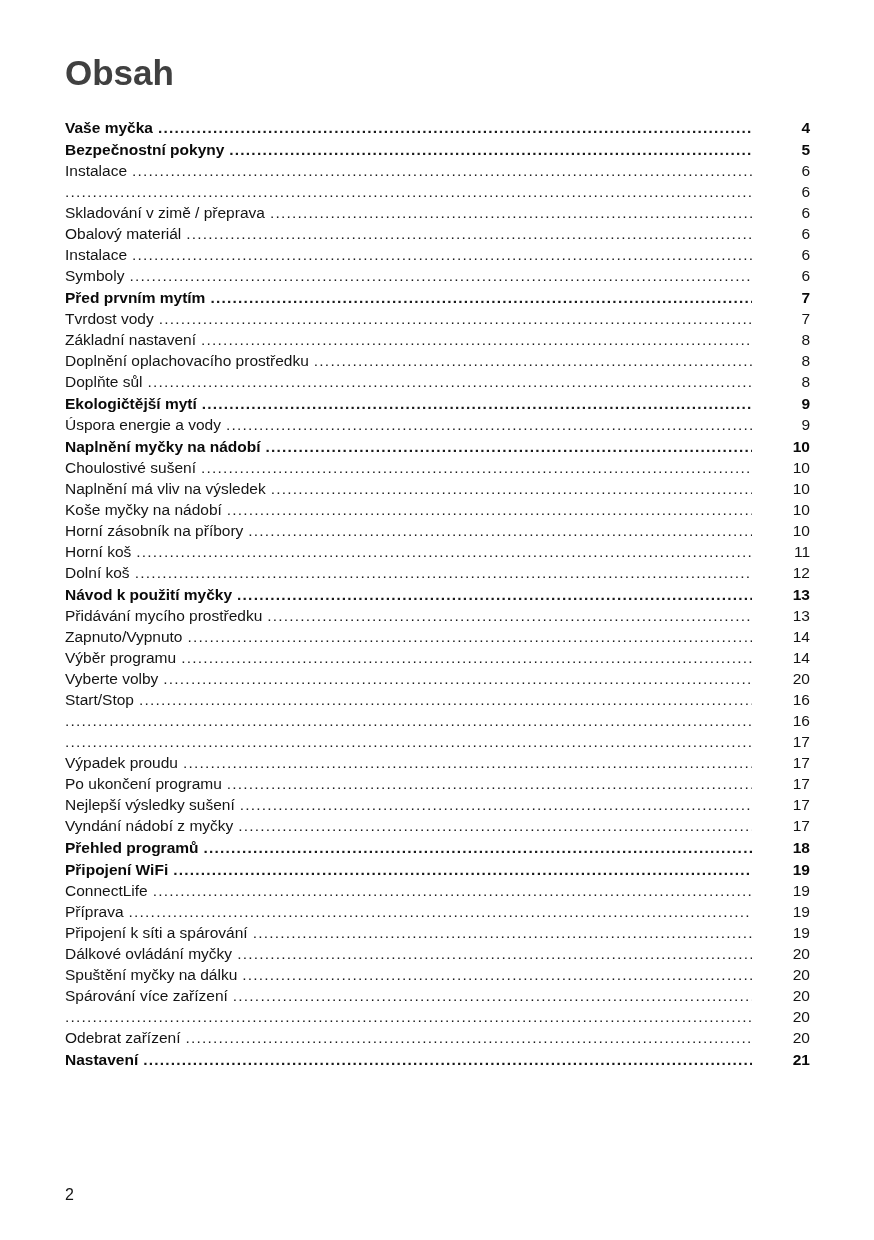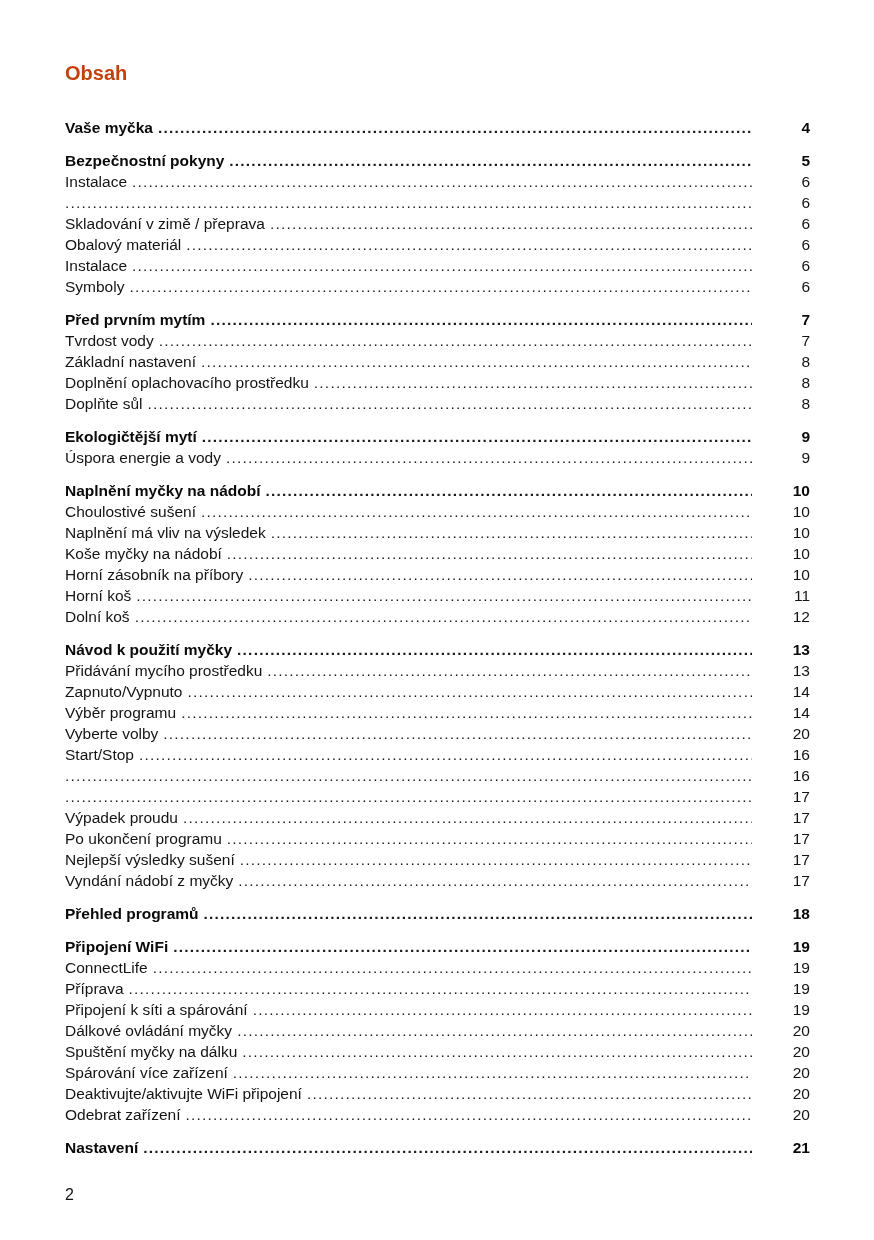--- a/index.html
+++ b/index.html
@@ -17,28 +17,28 @@
     overflow: hidden;
   }
   .content {
     position: absolute;
     left: 65px;
     top: 55px;
     width: 745px;
   }
   h1.doc-title {
     margin: 0 0 26px 0;
-    font-size: 20px;
+    font-size: 35px;
     font-weight: bold;
     letter-spacing: 0px;
-    color: #c2410c;
+    color: #404040;
     line-height: 36px;
   }
   .toc-section + .toc-section {
-    margin-top: 12px;
+    margin-top: 1px;
   }
   .toc-row {
     display: flex;
     align-items: baseline;
     height: 21px;
     line-height: 21px;
     font-size: 15.5px;
     color: #141414;
   }
   .toc-row.bold {
@@ -298,21 +298,20 @@
             <span class="toc-label">Spuštění myčky na dálku</span>
             <span class="toc-dots">............................................................................................................................................................................................................................</span>
             <span class="toc-page">20</span>
           </div>
           <div class="toc-row">
             <span class="toc-label">Spárování více zařízení</span>
             <span class="toc-dots">............................................................................................................................................................................................................................</span>
             <span class="toc-page">20</span>
           </div>
           <div class="toc-row">
-            <span class="toc-label">Deaktivujte/aktivujte WiFi připojení</span>
             <span class="toc-dots">............................................................................................................................................................................................................................</span>
             <span class="toc-page">20</span>
           </div>
           <div class="toc-row">
             <span class="toc-label">Odebrat zařízení</span>
             <span class="toc-dots">............................................................................................................................................................................................................................</span>
             <span class="toc-page">20</span>
           </div>
         </div>
         <div class="toc-section">

